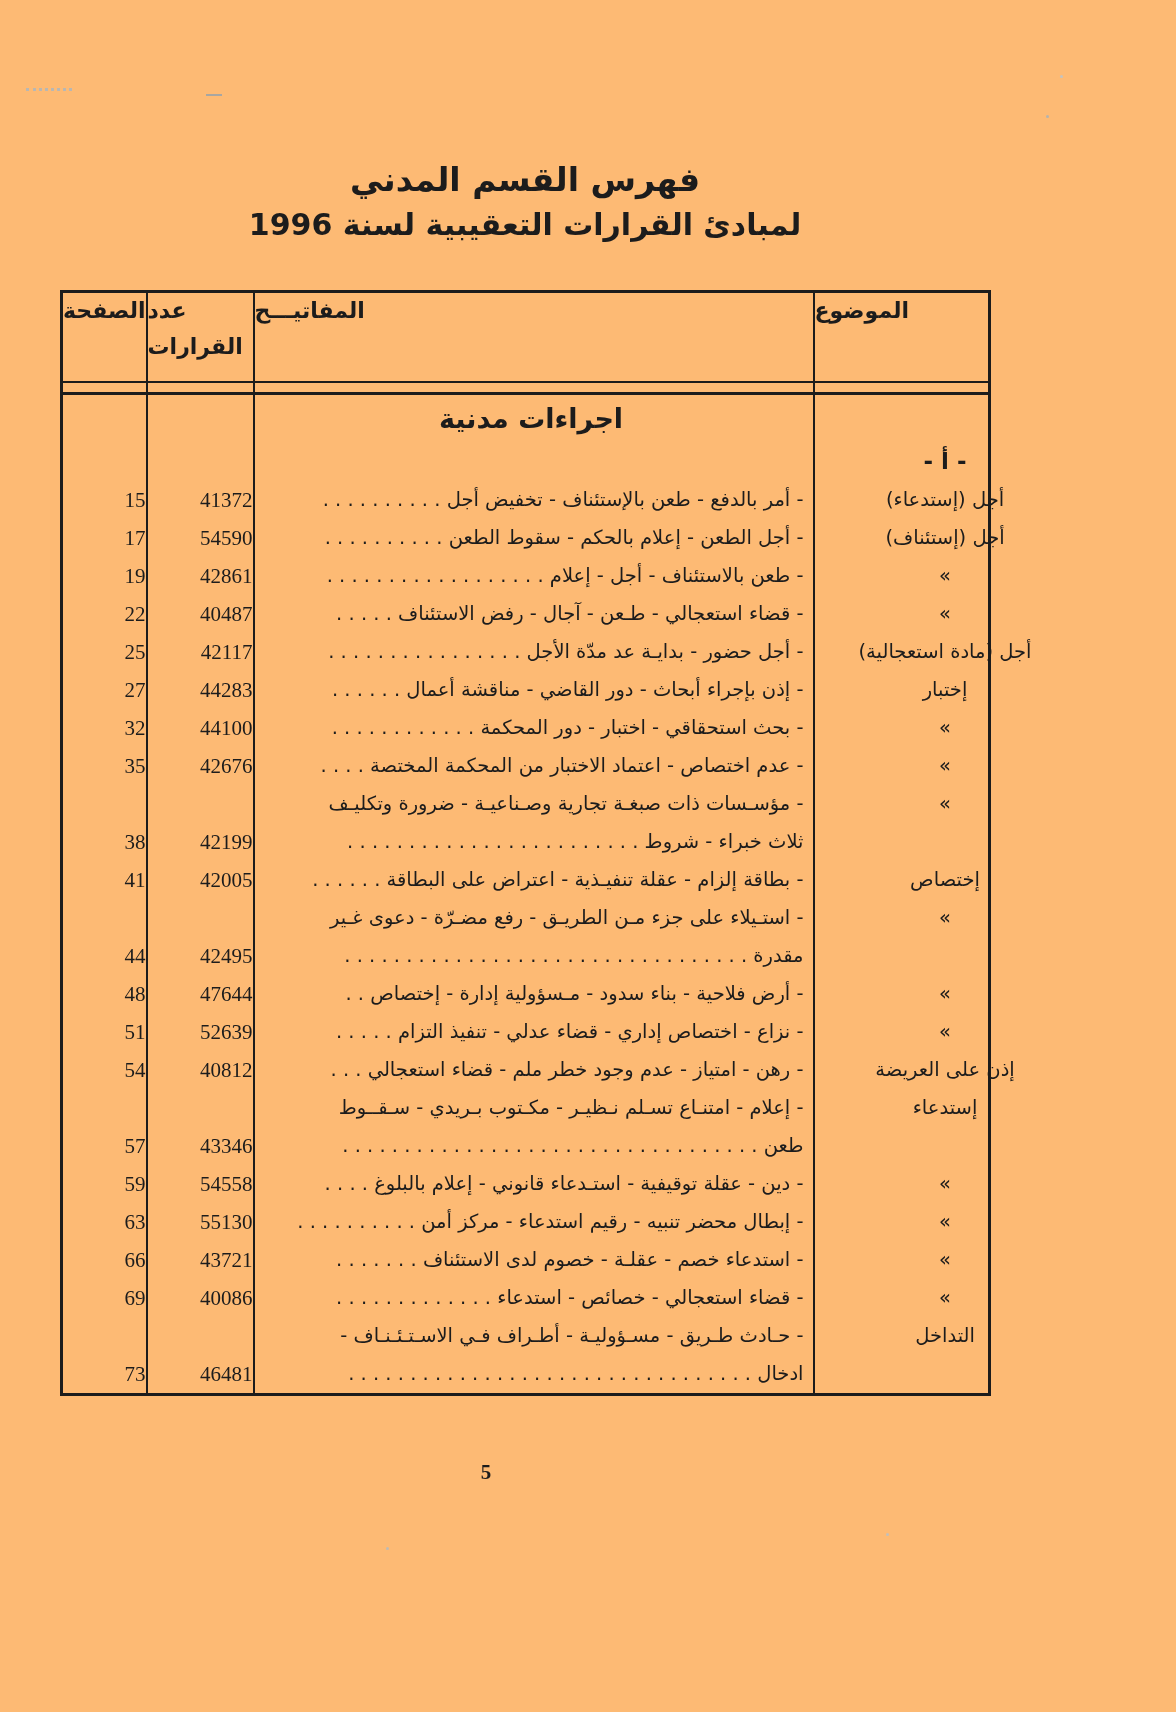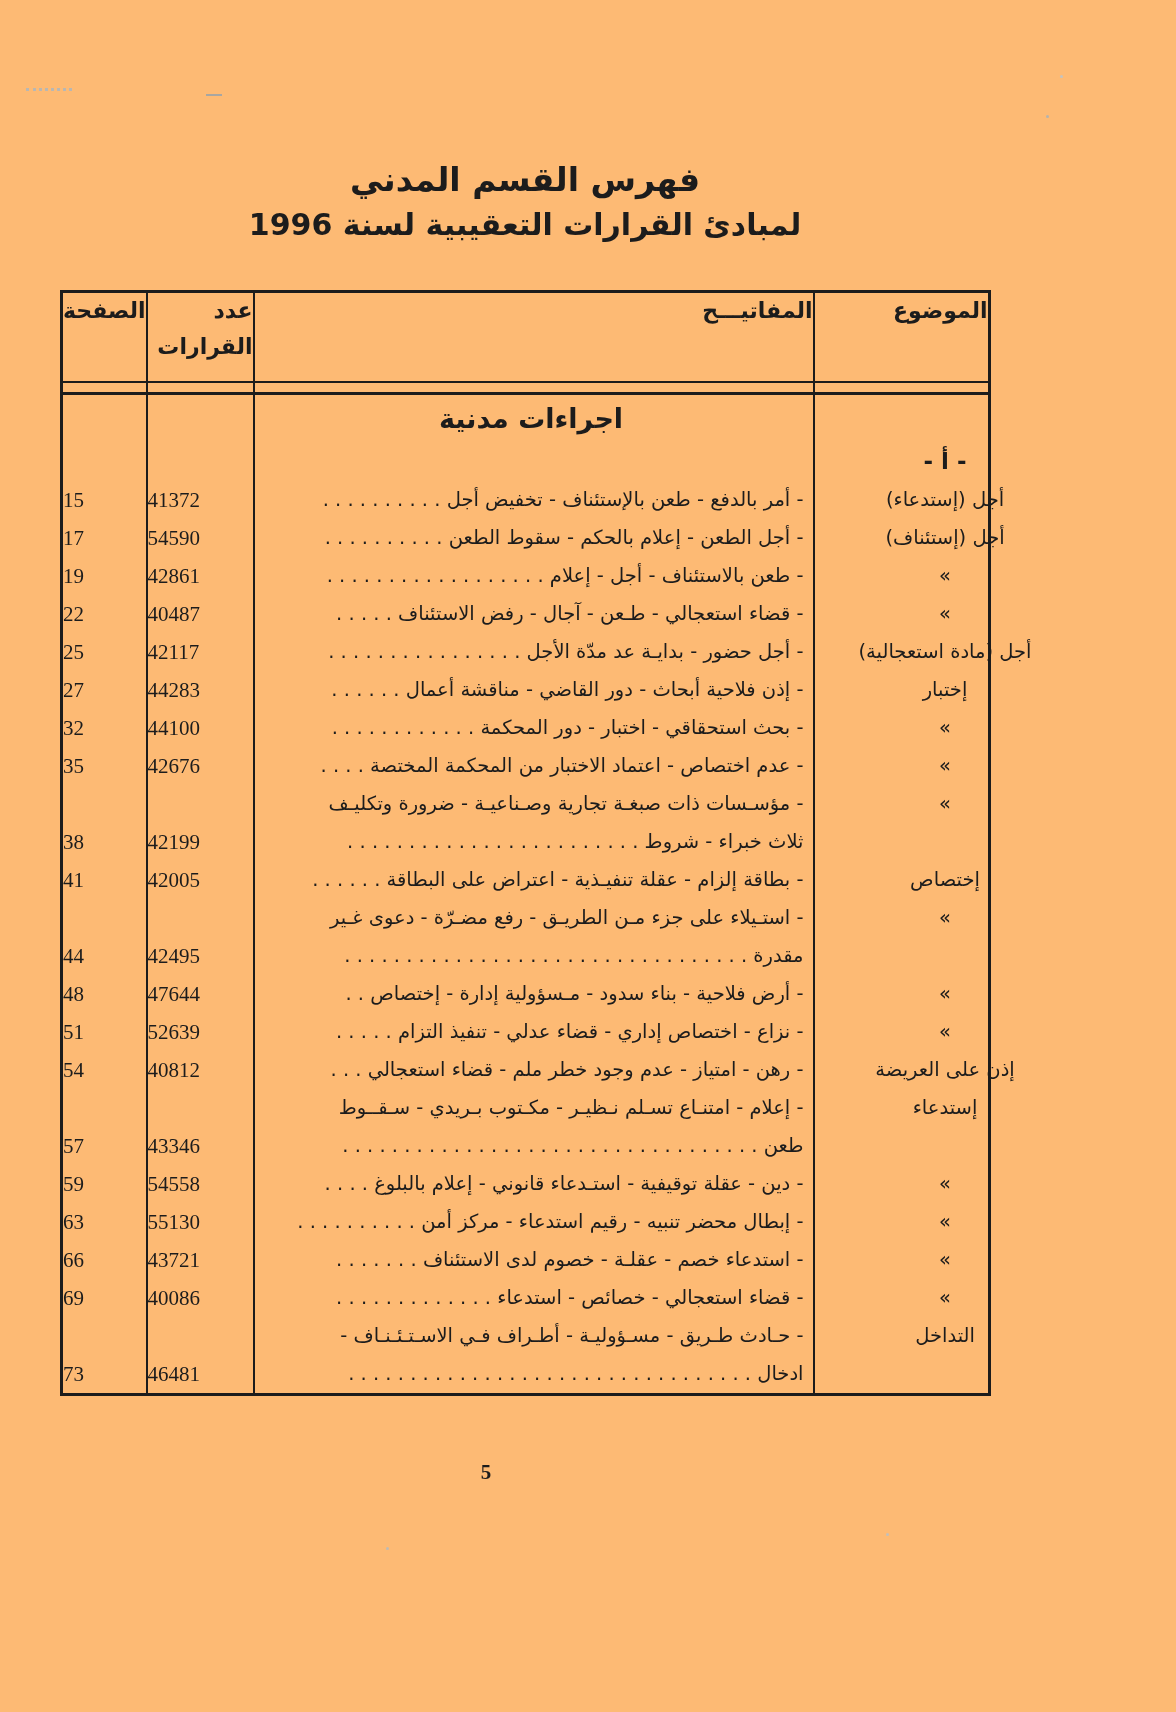--- a/index.html
+++ b/index.html
@@ -35,21 +35,21 @@
 
   .doc-table th, .doc-table td {
     border-left:2px solid #1c1c1c;
     border-right:2px solid #1c1c1c;
     padding:0; margin:0;
   }
 
   thead th {
     height:88px;
     font-size:22px; font-weight:bold;
-    vertical-align:top; text-align:right;
+    vertical-align:top; text-align:left;
     padding-top:16px;
     border-bottom:2px solid #1c1c1c;
     line-height:36px;
   }
   tr.spacer-row td { height:9px; border-bottom:3px solid #1c1c1c; }
 
   tr.section-row td { height:46px; vertical-align:middle; }
   .section-title { font-size:27px; font-weight:bold; text-align:center; }
 
   tr.letter-row td { height:40px; vertical-align:middle; }
@@ -63,21 +63,21 @@
     display:inline-block;
     transform:translateX(44px);   
     white-space:nowrap;
     line-height:38px;
   }
   td.keys { text-align:right; vertical-align:top; padding:0 9px 0 4px; font-size:19.5px; overflow:hidden; }
   .keyline { line-height:38px; white-space:nowrap; overflow:hidden; }
 
   td.num, td.pg {
     font-family:"Liberation Serif", serif;
-    font-size:21px; text-align:left; vertical-align:bottom;
+    font-size:21px; text-align:right; vertical-align:bottom;
   }
   .cellnum { display:block; line-height:38px; }
 
   
   .footer {
     position:absolute; top:1460px; left:60px; width:852px;
     text-align:center;
     font-family:"Liberation Serif", serif;
     font-size:21px; font-weight:bold;
   }
@@ -204,21 +204,21 @@
             <span class="cellnum">42117</span>
           </td>
     <td class="pg">
             <span class="cellnum">25</span>
           </td>
   </tr>
 
   <tr class="single">
     <td class="subject"><span class="subject-inner">إختبار</span></td>
     <td class="keys">
-            <div class="keyline">- إذن فلاحية أبحاث - دور القاضي - مناقشة أعمال . . . . . .</div>
+            <div class="keyline">- إذن بإجراء أبحاث - دور القاضي - مناقشة أعمال . . . . . .</div>
           </td>
     <td class="num">
             <span class="cellnum">44283</span>
           </td>
     <td class="pg">
             <span class="cellnum">27</span>
           </td>
   </tr>
 
   <tr class="single">

